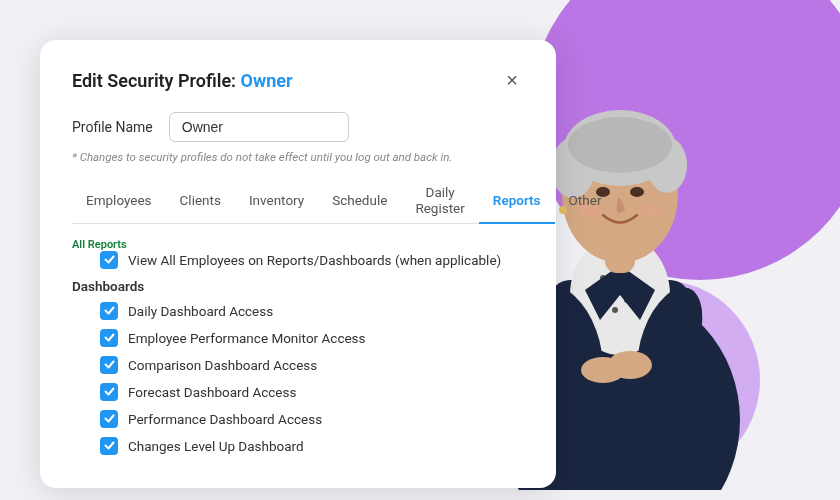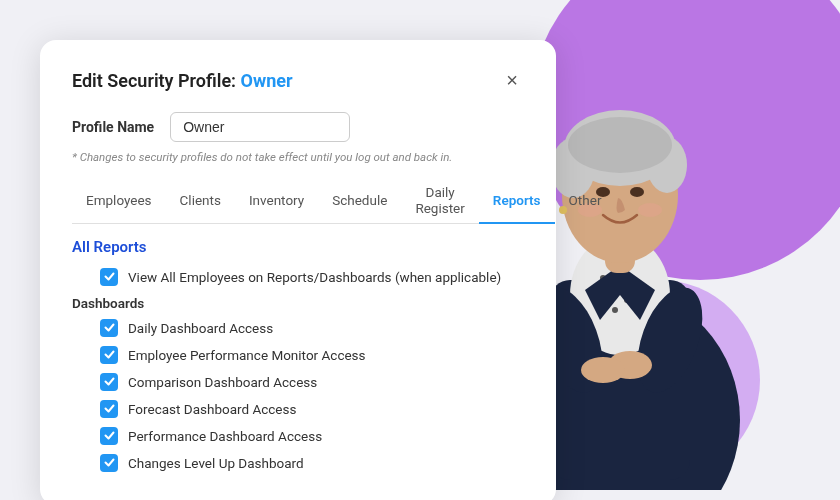--- a/index.html
+++ b/index.html
@@ -84,21 +84,21 @@
     .profile-name-row {
       display: flex;
       align-items: center;
       gap: 16px;
       margin-bottom: 8px;
     }
 
     .profile-label {
       font-size: 14px;
       color: #333;
-      font-weight: 700;
+      font-weight: 400;
       white-space: nowrap;
       text-align: right;
     }
 
     .profile-input {
       border: 1.5px solid #ccc;
       border-radius: 6px;
       padding: 6px 12px;
       font-size: 14px;
       color: #333;
@@ -136,24 +136,24 @@
     }
 
     .tab.active {
       color: #2196f3;
       border-bottom: 2.5px solid #2196f3;
       font-weight: 600;
     }
 
     
     .section-label {
-      font-size: 15px;
+      font-size: 11px;
       font-weight: 600;
-      color: #1d4ed8;
-      margin-bottom: 12px;
+      color: #15803d;
+      margin-bottom: 0;
       margin-top: 4px;
     }
 
     .checkbox-row {
       display: flex;
       align-items: center;
       gap: 10px;
       margin-bottom: 9px;
       padding-left: 28px;
     }

